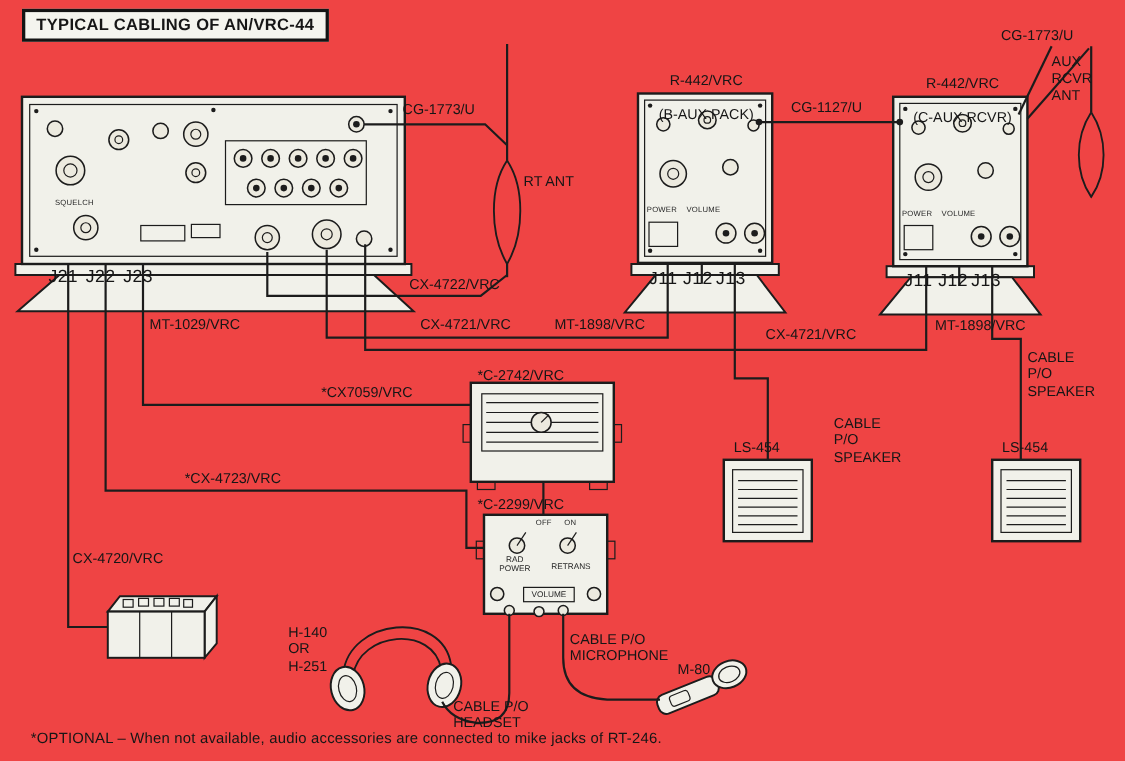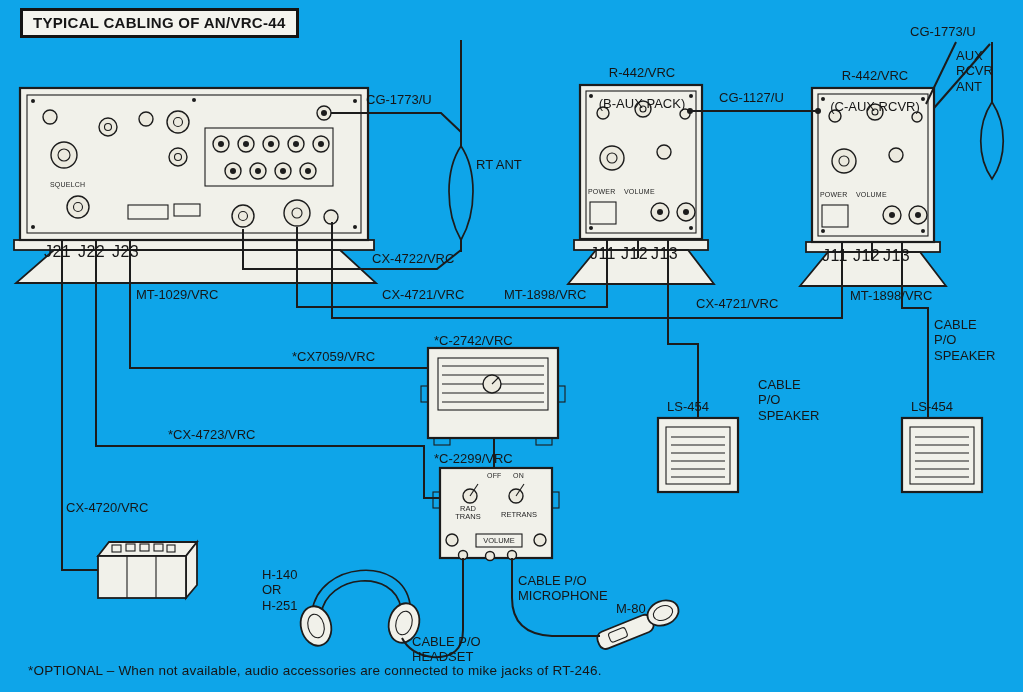--- a/index.html
+++ b/index.html
@@ -1,18 +1,18 @@
 <!DOCTYPE html>
 <html><head>
 <meta charset="utf-8">
 <style>
   html,body { margin:0; padding:0; background:#e9e9e6; }
   .page {
     position:relative; width:1023px; height:692px; overflow:hidden;
-    background:#0ea5e9; color:#161616;
+    background:#ef4444; color:#161616;
     font-family:"Liberation Sans", sans-serif;
   }
   svg.art { position:absolute; left:0; top:0; z-index:1; }
   .label { position:absolute; z-index:2; font-size:13px; line-height:1.18; white-space:pre-line; color:#161616; }
   .center { text-align:center; }
   .jack { font-size:16px; letter-spacing:.4px; }
   .tiny { font-size:7px; letter-spacing:.2px; color:#262626; }
   .small7 { font-size:7.5px; line-height:1.05; text-align:center; color:#262626; }
   .note { font-size:13.5px; letter-spacing:.2px; }
   .title-box {
@@ -323,19 +323,19 @@
 
   <div class="label tiny" style="left:50px;top:181px">SQUELCH</div>
   <div class="label tiny" style="left:588px;top:188px">POWER</div>
   <div class="label tiny" style="left:624px;top:188px">VOLUME</div>
   <div class="label tiny" style="left:820px;top:191px">POWER</div>
   <div class="label tiny" style="left:856px;top:191px">VOLUME</div>
 
   <div class="label tiny" style="left:487px;top:472px">OFF</div>
   <div class="label tiny" style="left:513px;top:472px">ON</div>
   <div class="label small7" style="left:450px;top:505px;width:36px">RAD
-TRANS</div>
+POWER</div>
   <div class="label small7" style="left:498px;top:511px;width:42px">RETRANS</div>
   <div class="label small7" style="left:478px;top:537px;width:42px">VOLUME</div>
 
   <div class="label note" style="left:28px;top:663px;width:960px">*OPTIONAL – When not available, audio accessories are connected to mike jacks of RT-246.</div>
 
 </div>
 
 </body></html>

